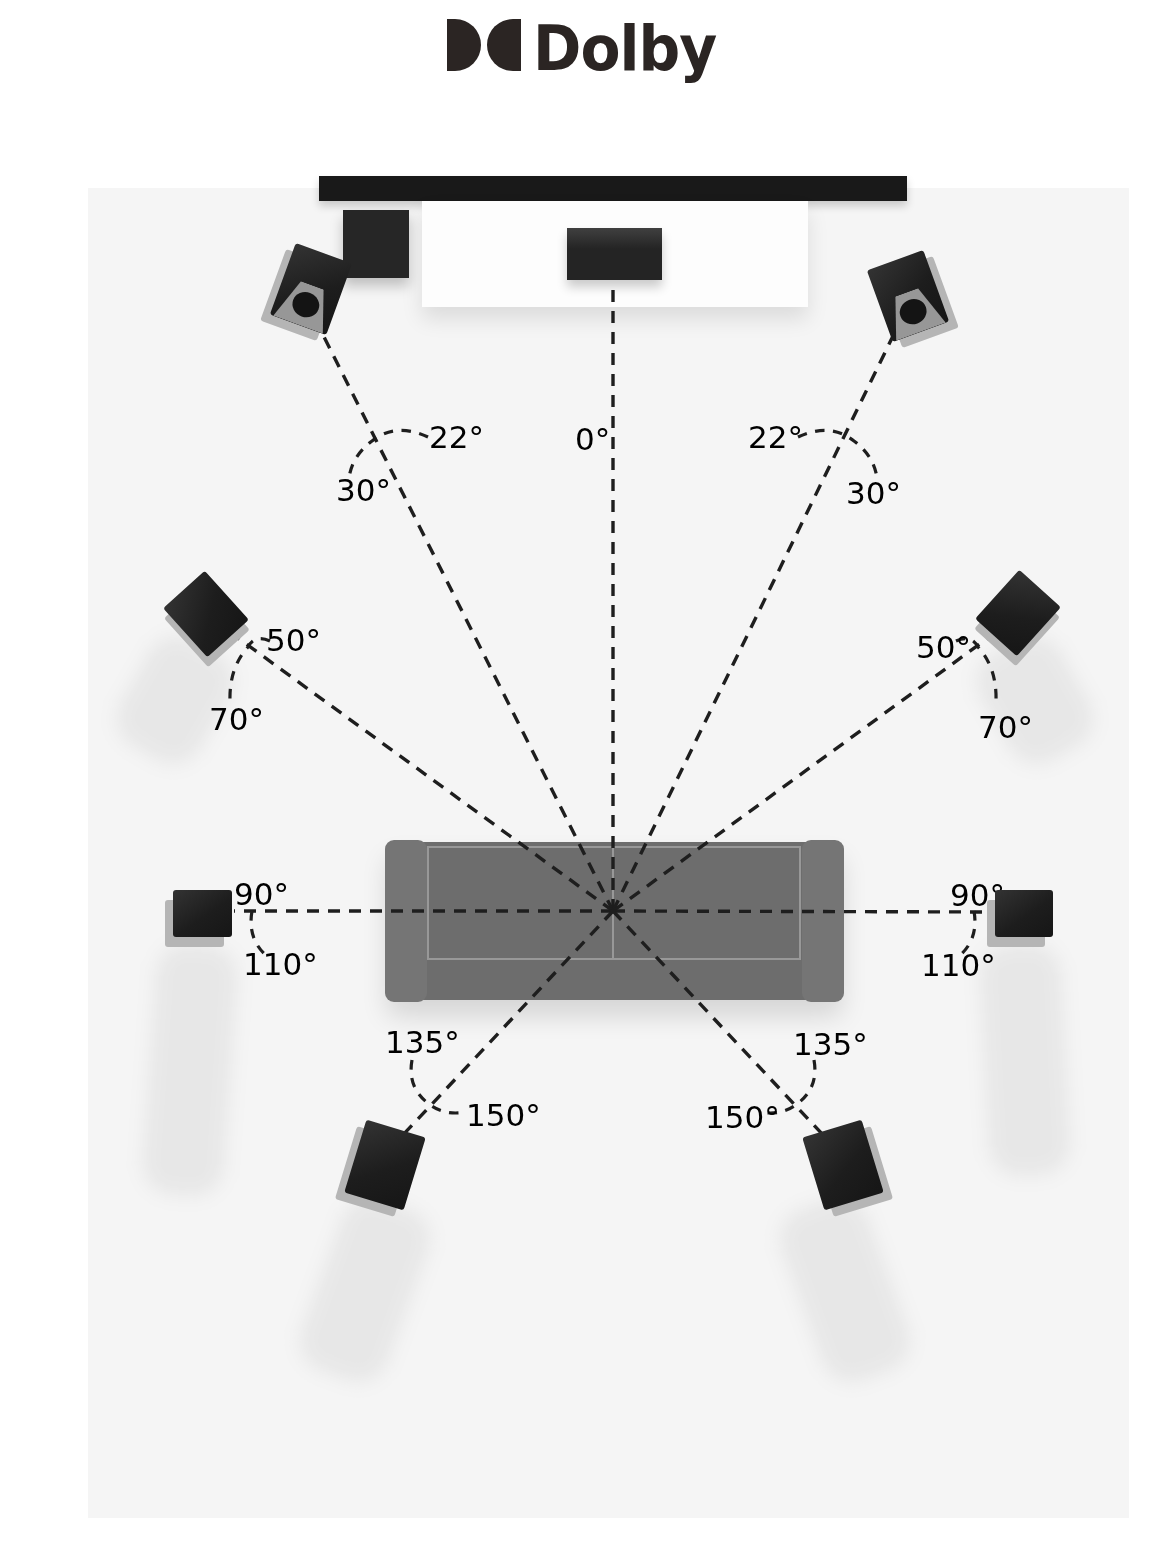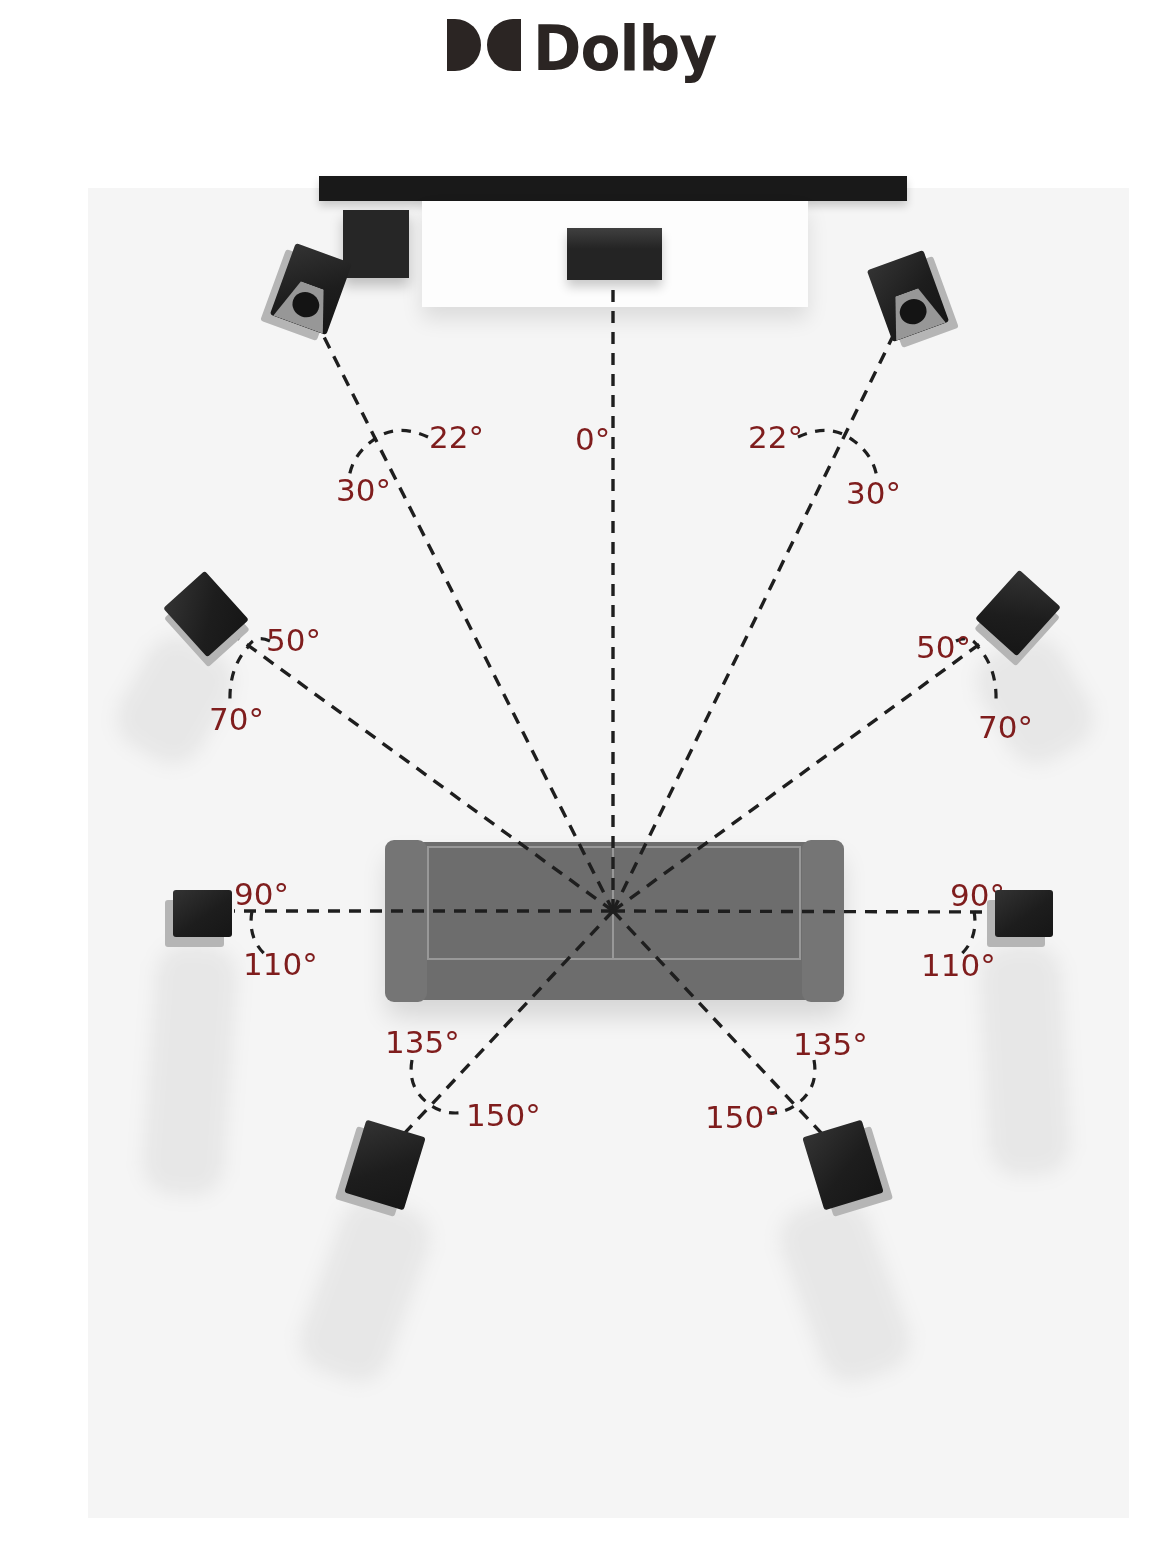--- a/index.html
+++ b/index.html
@@ -46,21 +46,21 @@
           clip-path:polygon(6% 100%,94% 100%,70% 0%,30% 0%);}
   .woofer{position:absolute;border-radius:50%;background:#141414;}
   .soft-shadow{position:absolute;background:rgba(0,0,0,.06);filter:blur(10px);border-radius:30px;}
 
   
   .lines-svg{position:absolute;left:0;top:0;width:1176px;height:1550px;pointer-events:none;}
   .dash{stroke:#1e1e1e;stroke-width:3.4;fill:none;stroke-dasharray:12 9;}
   .arc{stroke:#1e1e1e;stroke-width:3.2;fill:none;stroke-dasharray:9.5 8.5;}
 
   
-  .angle-label{position:absolute;font-size:31px;color:#7f1d1d;line-height:1;white-space:nowrap;}
+  .angle-label{position:absolute;font-size:31px;color:#000000;line-height:1;white-space:nowrap;}
 </style>
 </head>
 <body>
 
 <div id="page">
 
   <div class="logo">
     <svg class="logo-mark" width="74" height="54" viewBox="0 0 74 54">
       <path d="M0 1 h8 a26 26 0 0 1 0 52 h-8 z" fill="#2b2523"></path>
       <path d="M74 1 h-8 a26 26 0 0 0 0 52 h8 z" fill="#2b2523"></path>

